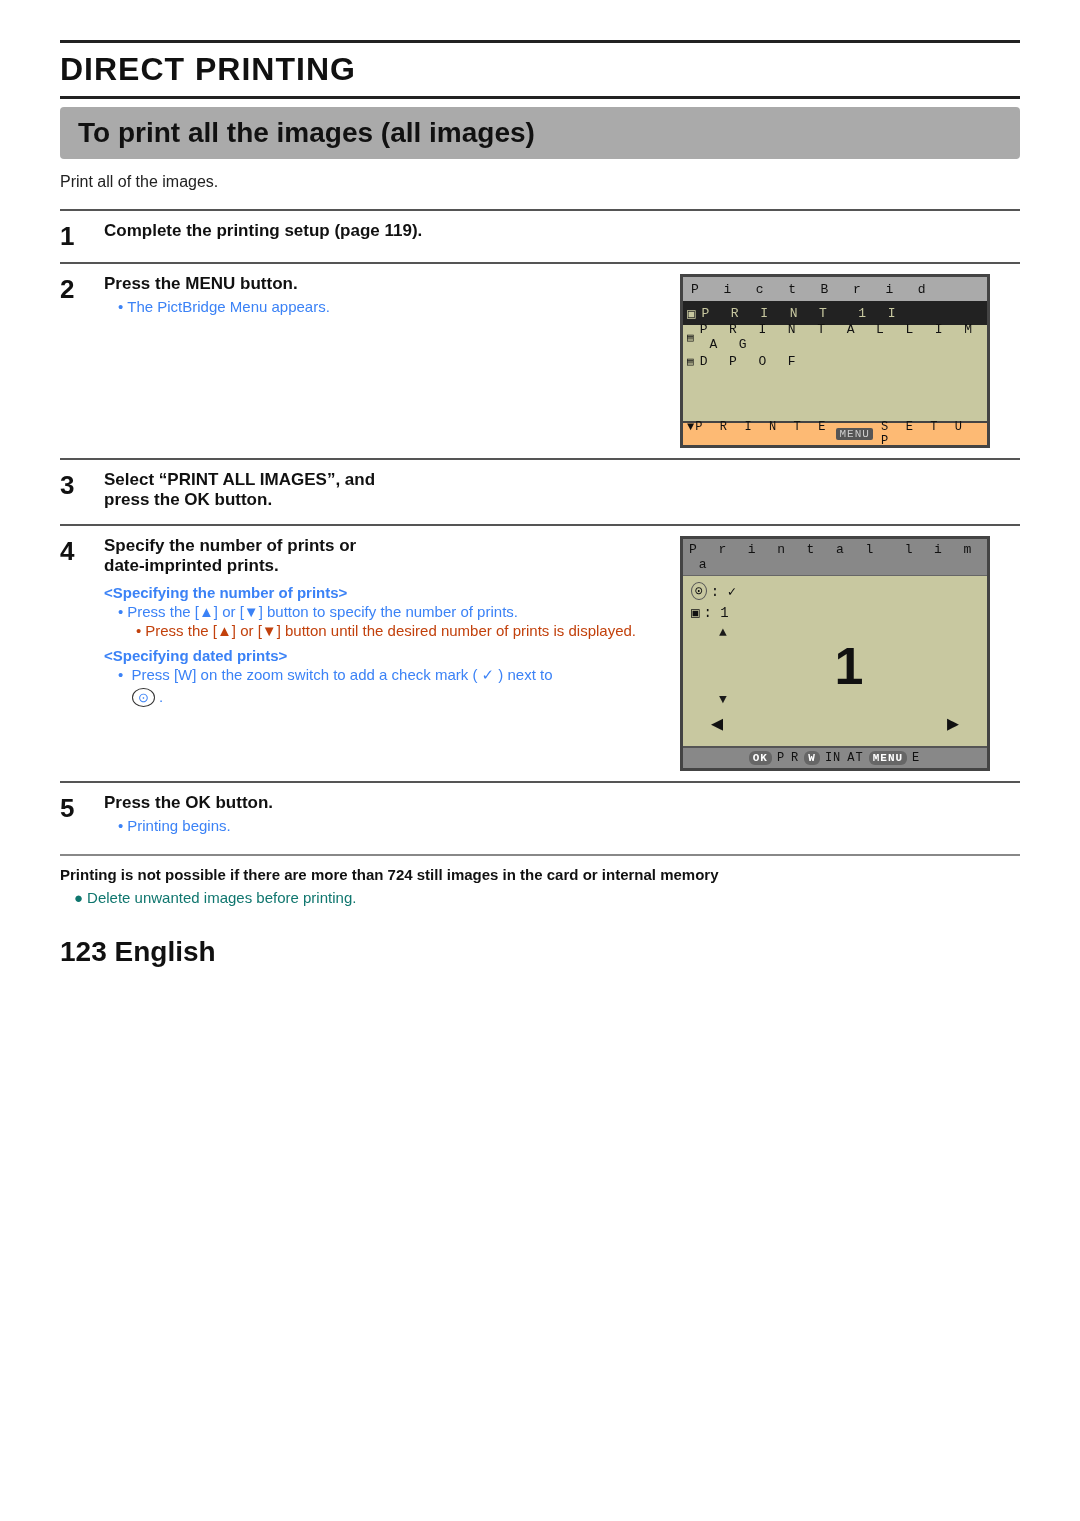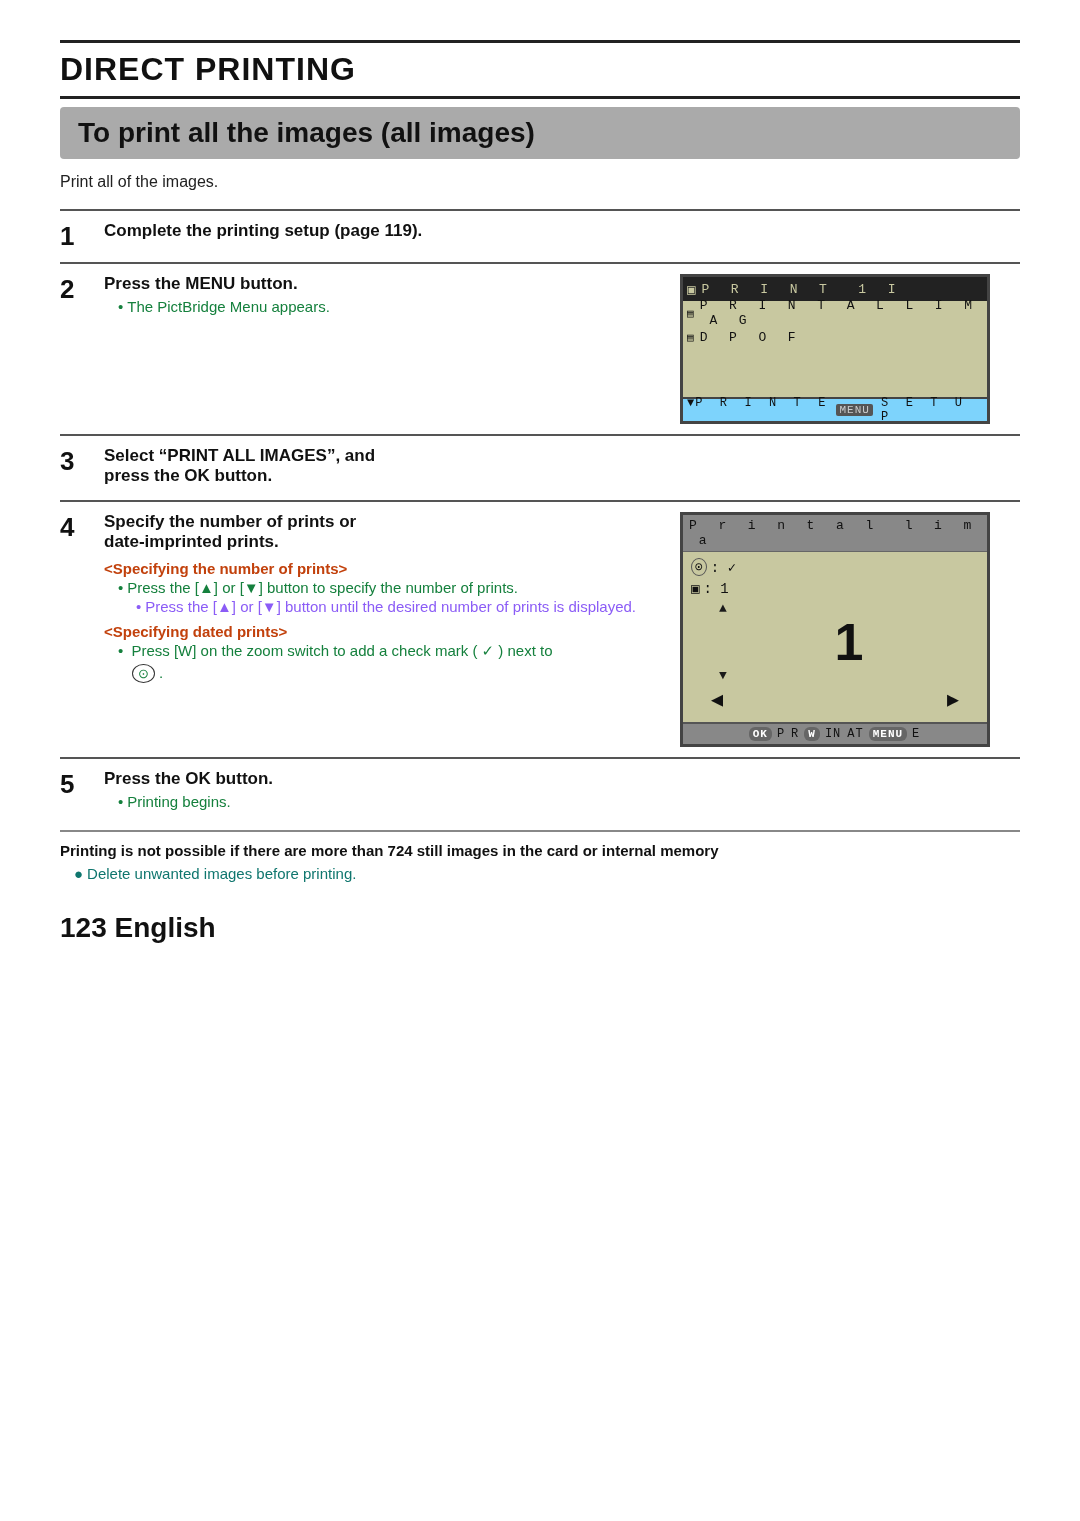--- a/index.html
+++ b/index.html
@@ -71,36 +71,36 @@
       font-size: 17px;
       font-weight: 900;
       margin-bottom: 4px;
       color: #111;
     }
 
     .step-content .sub-item {
       font-size: 15px;
       margin-left: 14px;
       margin-top: 2px;
-      color: #15803d;
+      color: #3b82f6;
     }
 
     .step-content .sub-sub-item {
       font-size: 15px;
       margin-left: 32px;
       margin-top: 2px;
-      color: #8b5cf6;
+      color: #c2410c;
     }
 
     .sub-heading {
       font-size: 15px;
       font-weight: bold;
       margin-top: 8px;
       margin-bottom: 2px;
-      color: #c2410c;
+      color: #3b82f6;
     }
 
     
     .step-with-image {
       display: flex;
       align-items: flex-start;
       border-top: 2px solid #555;
       padding-top: 10px;
       padding-bottom: 10px;
       gap: 0;
@@ -134,21 +134,21 @@
       color: #111;
       height: 24px;
     }
 
     .lcd-row.highlighted {
       background: #222;
       color: #c8c8a0;
     }
 
     .lcd-row.bottom-bar {
-      background: #7dd3fc;
+      background: #fdba74;
       color: #111;
       font-size: 12px;
       letter-spacing: 1px;
       border-top: 2px solid #444;
     }
 
     .lcd-icon {
       margin-right: 4px;
       font-size: 14px;
     }
@@ -291,20 +291,23 @@
         <div class="step-title">Press the MENU button.</div>
         <div class="sub-item">
           <span class="bullet"></span><span>The PictBridge Menu appears.</span>
         </div>
       </div>
     </div>
   </div>
   <div class="step-right">
     <div class="lcd-screen">
 
+      <div class="lcd-row" style="background:#aaa; font-size:13px; letter-spacing:3px; padding:2px 8px;">
+        <span>P &nbsp;i &nbsp;c &nbsp;t &nbsp;B &nbsp;r &nbsp;i &nbsp;d</span>
+      </div>
 
       <div class="lcd-row highlighted">
         <span class="lcd-icon">▣</span>
         <span>P &nbsp;R &nbsp;I &nbsp;N &nbsp;T &nbsp;&nbsp;1 &nbsp;I</span>
       </div>
 
       <div class="lcd-row">
         <span class="lcd-icon" style="font-size:11px;">▤</span>
         <span>P &nbsp;R &nbsp;I &nbsp;N &nbsp;T &nbsp;A &nbsp;L &nbsp;L &nbsp;I &nbsp;M &nbsp;A &nbsp;G</span>
       </div>

